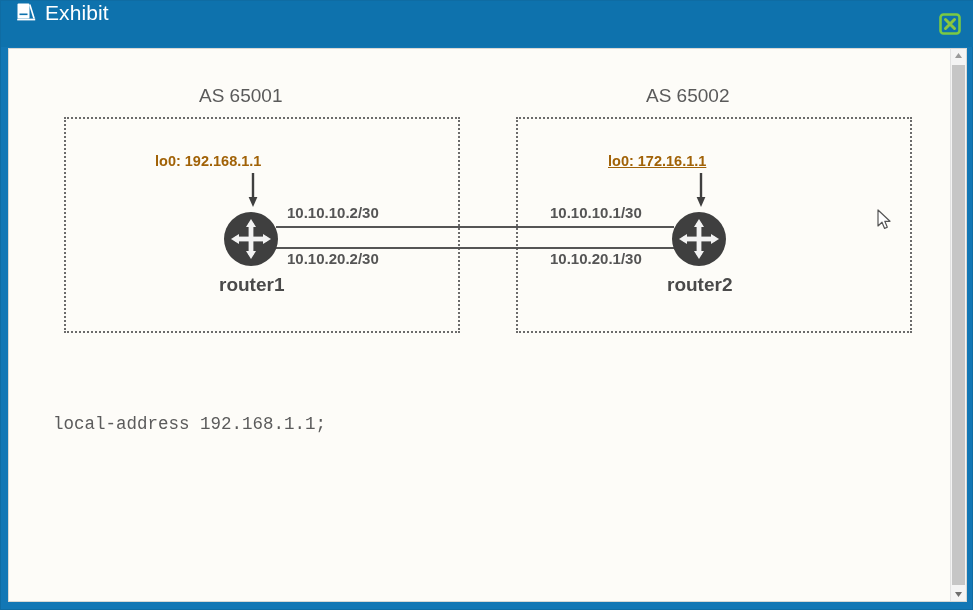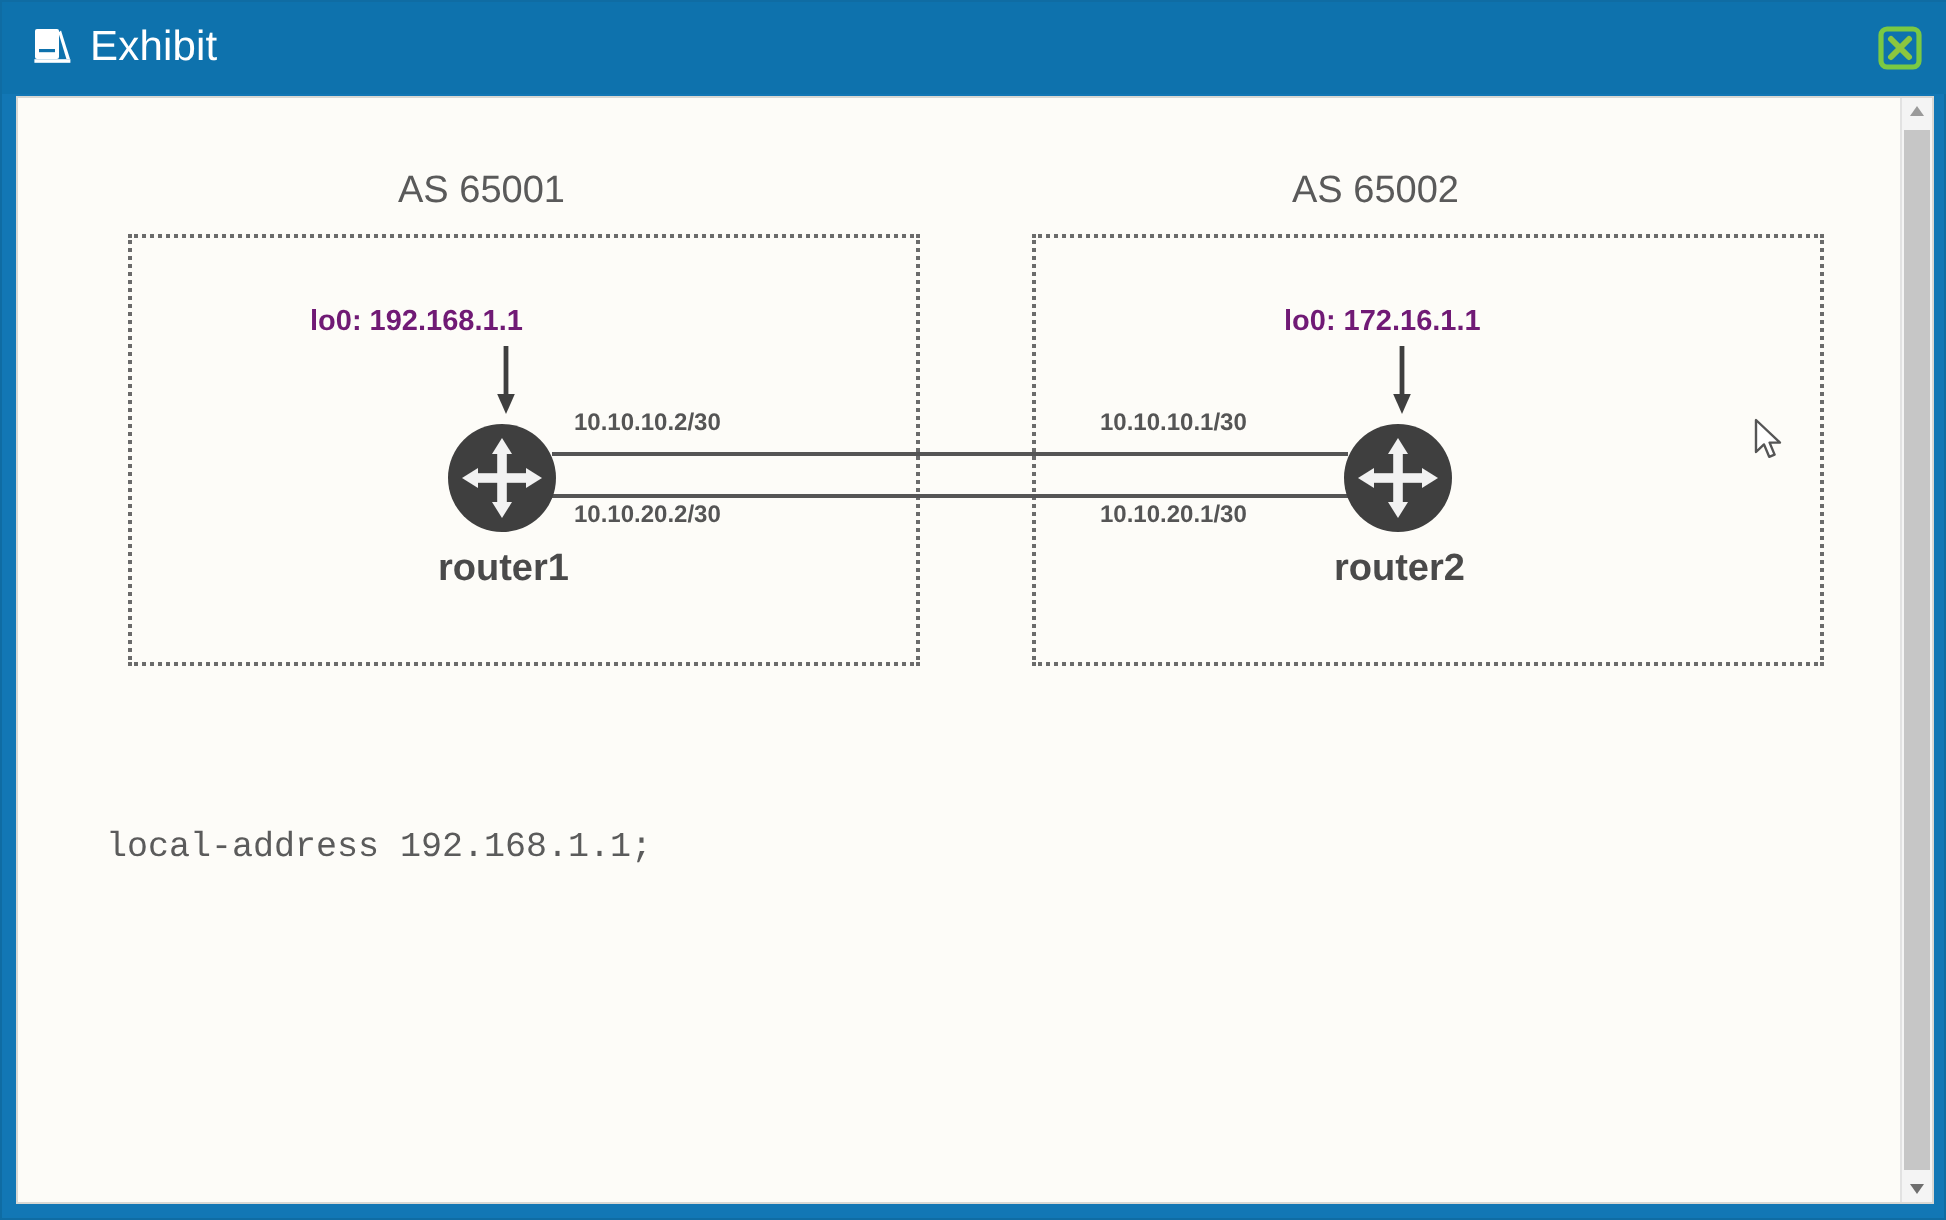--- a/index.html
+++ b/index.html
@@ -26,21 +26,21 @@
     border: 1px solid #0f6ca3;
   }
 
   .titlebar {
     position: absolute;
     left: 0; top: 0;
     width: 973px;
     height: 46px;
     background: #0e72ad;
     display: flex;
-    align-items: center;
+    align-items: flex-start;
   }
   .titlebar-left {
     display: flex;
     align-items: center;
     margin-left: 13px;
   }
   .exhibit-icon {
     width: 24px;
     height: 24px;
     display: block;
@@ -128,27 +128,27 @@
     position: absolute;
     border: 2px dotted #6b6b6b;
     box-sizing: border-box;
   }
   #as-box-left  { left: 55px;  top: 68px; width: 396px; height: 216px; }
   #as-box-right { left: 507px; top: 68px; width: 396px; height: 216px; }
 
   .lo-label {
     position: absolute;
     font-size: 14.5px;
-    color: #701a75;
+    color: #a16207;
     font-weight: bold;
     font-family: "Liberation Sans", sans-serif;
     white-space: nowrap;
   }
   #lo-label-left  { left: 146px; top: 104px; }
-  #lo-label-right { left: 633px; top: 104px; }
+  #lo-label-right { left: 599px; top: 104px; text-decoration: underline; }
 
   .down-arrow {
     position: absolute;
     width: 14px;
     height: 36px;
   }
   #arrow-left  { left: 237px; top: 124px; }
   #arrow-right { left: 685px; top: 124px; }
 
   .router {
@@ -175,21 +175,21 @@
     left: 267px;
     width: 398px;
     height: 2px;
     background: #555555;
   }
   #link-line-top    { top: 177px; }
   #link-line-bottom { top: 198px; }
 
   .if-label {
     position: absolute;
-    font-size: 12px;
+    font-size: 15px;
     color: #555555;
     font-weight: bold;
     font-family: "Liberation Sans", sans-serif;
     white-space: nowrap;
   }
   #if-left-top     { left: 278px; top: 155px; }
   #if-left-bottom  { left: 278px; top: 201px; }
   #if-right-top    { left: 541px; top: 155px; }
   #if-right-bottom { left: 541px; top: 201px; }
 

